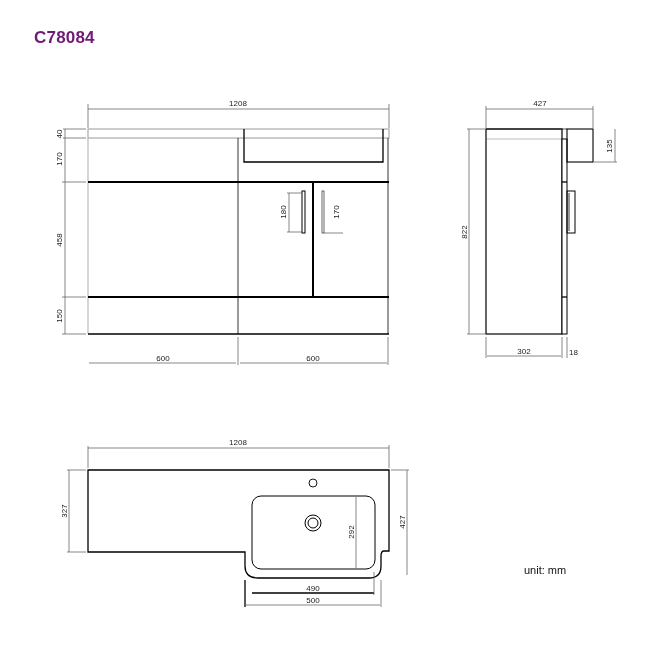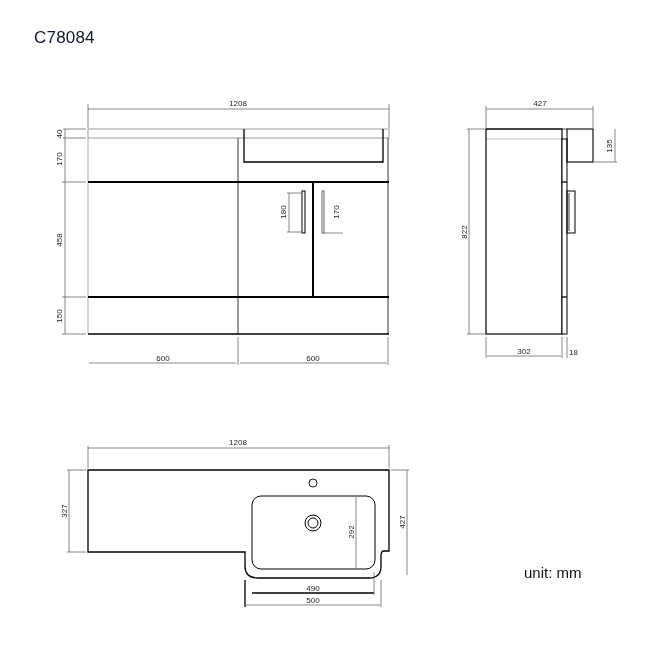--- a/index.html
+++ b/index.html
@@ -1,18 +1,18 @@
 <!DOCTYPE html>
 <html><head>
   <meta charset="utf-8">
   <style>
     html, body { margin: 0; padding: 0; background: #ffffff; }
     body { width: 650px; height: 650px; position: relative; overflow: hidden; font-family: "Liberation Sans", sans-serif; }
-    .code { position: absolute; left: 34px; top: 28px; font-size: 17px; color: #0f172a; letter-spacing: 0.2px; }
-    .unit { position: absolute; left: 524px; top: 564px; font-size: 15px; color: #111; }
+    .code { position: absolute; left: 34px; top: 28px; font-size: 17px; color: #701a75; letter-spacing: 0.2px; font-weight: bold; }
+    .unit { position: absolute; left: 524px; top: 564px; font-size: 11px; color: #111; }
     svg { position: absolute; left: 0; top: 0; }
     .dimtxt { font-family: "Liberation Sans", sans-serif; font-size: 8px; fill: #222; }
     .thick { stroke: #000; stroke-width: 2; fill: none; }
     .med { stroke: #000; stroke-width: 1.3; fill: none; }
     .thin { stroke: #000; stroke-width: 0.8; fill: none; }
     .dim { stroke: #555; stroke-width: 0.7; fill: none; }
     .grey { stroke: #bbb; stroke-width: 1.2; fill: none; }
   </style>
 </head>
 <body>

